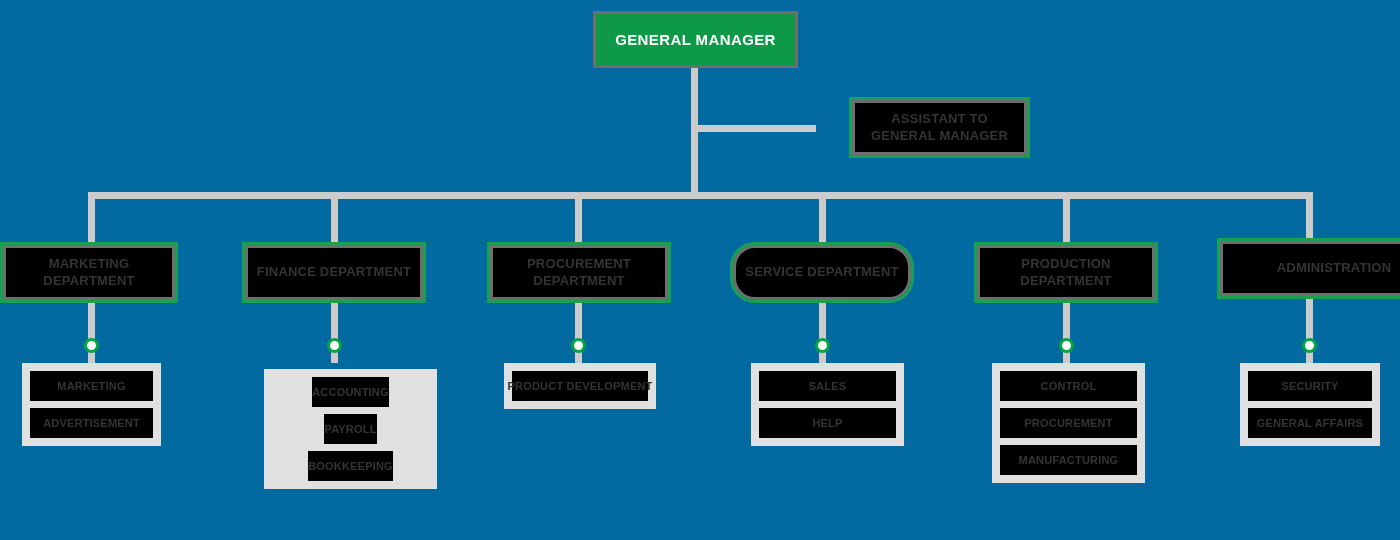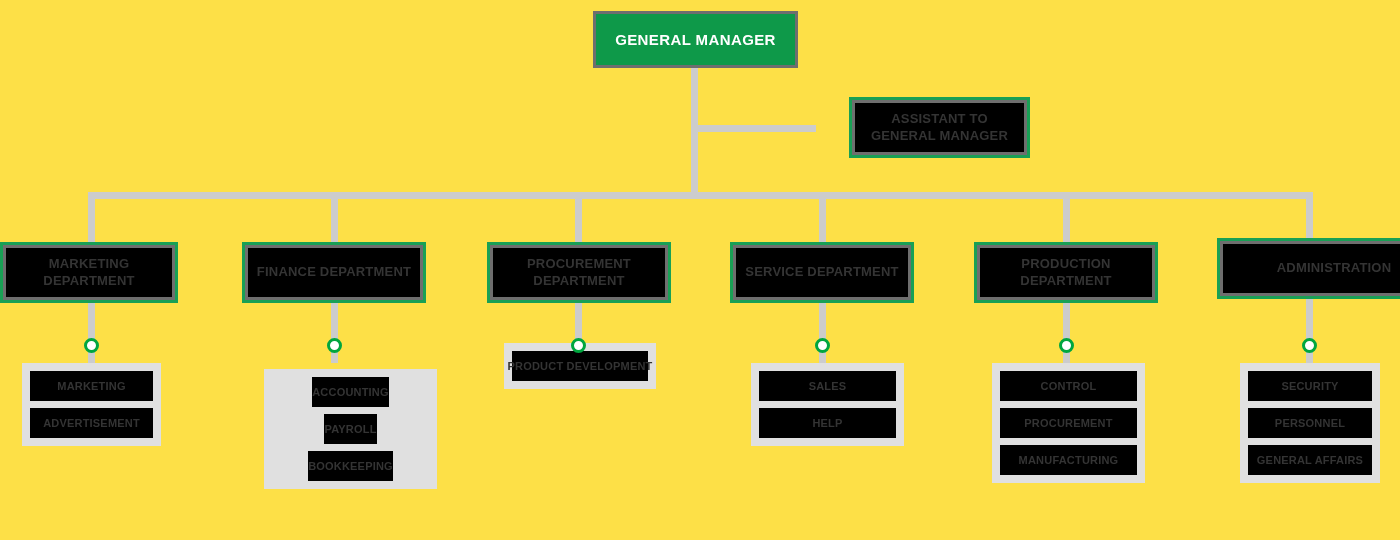--- a/index.html
+++ b/index.html
@@ -5,21 +5,21 @@
 <style>
   html, body {
     margin: 0;
     padding: 0;
     background: #000000;
   }
   #canvas {
     position: relative;
     width: 1400px;
     height: 540px;
-    background: #fde047;
+    background: #0369a1;
     font-family: "Liberation Sans", sans-serif;
     overflow: hidden;
   }
 
   
   .conn {
     position: absolute;
     background: #cccccc;
   }
 
@@ -138,21 +138,21 @@
 
   <div class="node-box" style="left:3px; top:245px; width:172px; height:55px;">
     <span class="node-label">MARKETING DEPARTMENT</span>
   </div>
   <div class="node-box" style="left:245px; top:245px; width:178px; height:55px;">
     <span class="node-label">FINANCE DEPARTMENT</span>
   </div>
   <div class="node-box" style="left:490px; top:245px; width:178px; height:55px;">
     <span class="node-label">PROCUREMENT DEPARTMENT</span>
   </div>
-  <div class="node-box" style="left:733px; top:245px; width:178px; height:55px;">
+  <div class="node-box" style="left:733px; top:245px; width:178px; height:55px;border-radius:22px;">
     <span class="node-label">SERVICE DEPARTMENT</span>
   </div>
   <div class="node-box" style="left:977px; top:245px; width:178px; height:55px;">
     <span class="node-label">PRODUCTION DEPARTMENT</span>
   </div>
   <div class="node-box" style="left:1220px; top:241px; width:210px; height:55px;padding-left:24px;">
     <span class="node-label">ADMINISTRATION</span>
   </div>
 
   <div class="dot" style="left:84px; top:338px;"></div>
@@ -176,21 +176,21 @@
       <span class="row-label">ACCOUNTING</span>
     </div>
     <div class="list-row">
       <span class="row-label">PAYROLL</span>
     </div>
     <div class="list-row">
       <span class="row-label">BOOKKEEPING</span>
     </div>
   </div>
 
-  <div class="list-panel" style="left:504px; top:343px; width:152px;">
+  <div class="list-panel" style="left:504px; top:363px; width:152px;">
     <div class="list-row">
       <span class="row-label">PRODUCT DEVELOPMENT</span>
     </div>
   </div>
 
   <div class="list-panel" style="left:751px; top:363px; width:153px;">
     <div class="list-row">
       <span class="row-label">SALES</span>
     </div>
     <div class="list-row">
@@ -208,20 +208,17 @@
     <div class="list-row">
       <span class="row-label">MANUFACTURING</span>
     </div>
   </div>
 
   <div class="list-panel" style="left:1240px; top:363px; width:140px;">
     <div class="list-row">
       <span class="row-label">SECURITY</span>
     </div>
     <div class="list-row">
-      <span class="row-label">PERSONNEL</span>
-    </div>
-    <div class="list-row">
       <span class="row-label">GENERAL AFFAIRS</span>
     </div>
   </div>
 
 </div>
 
 </body></html>

